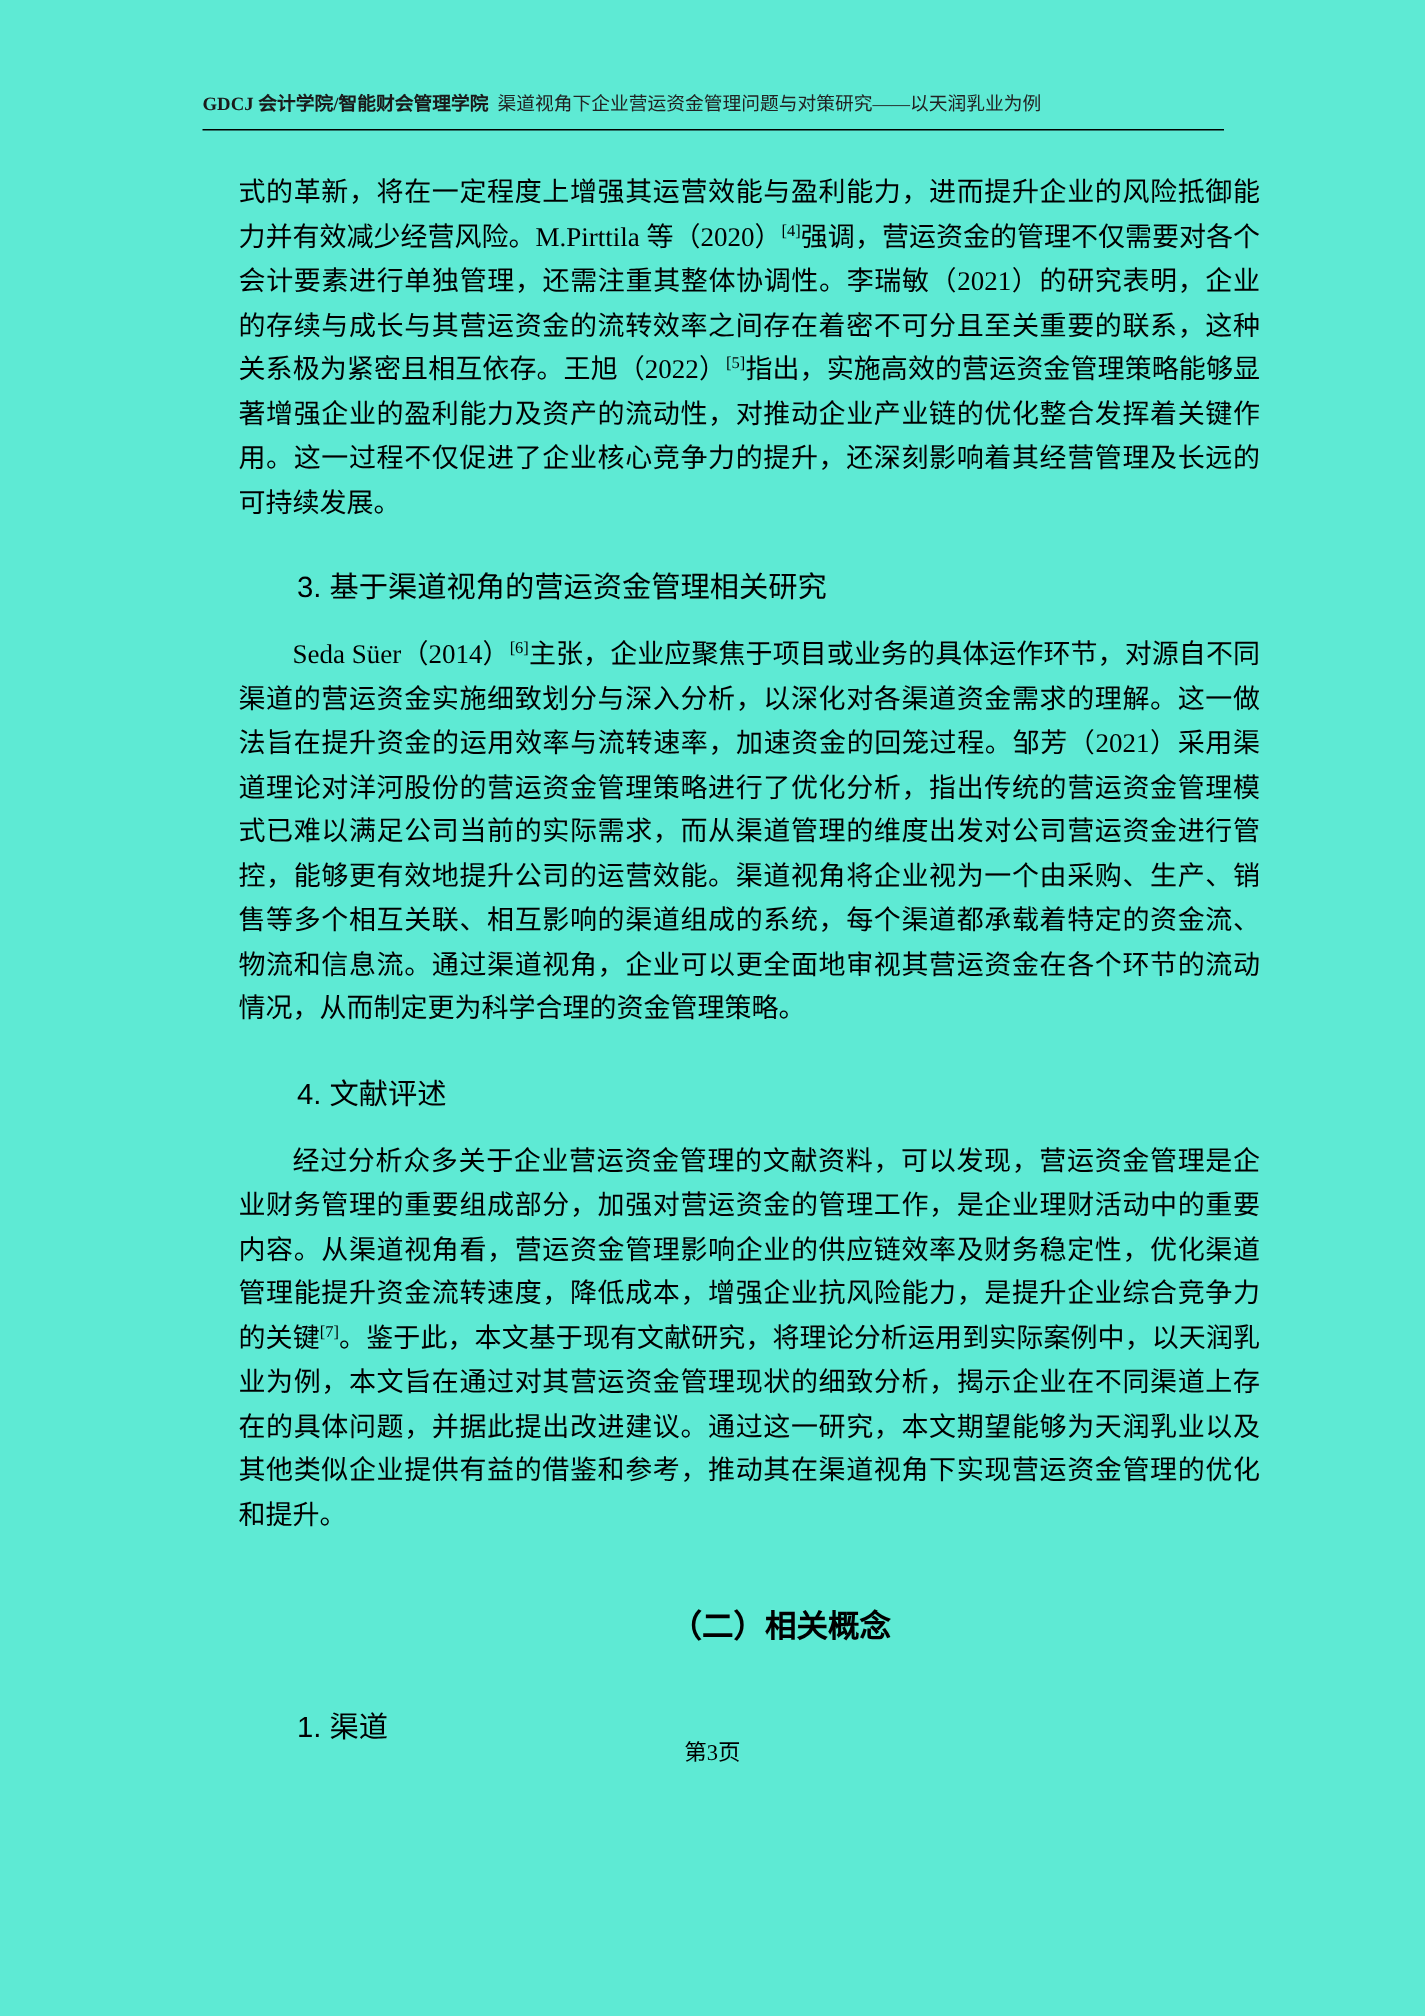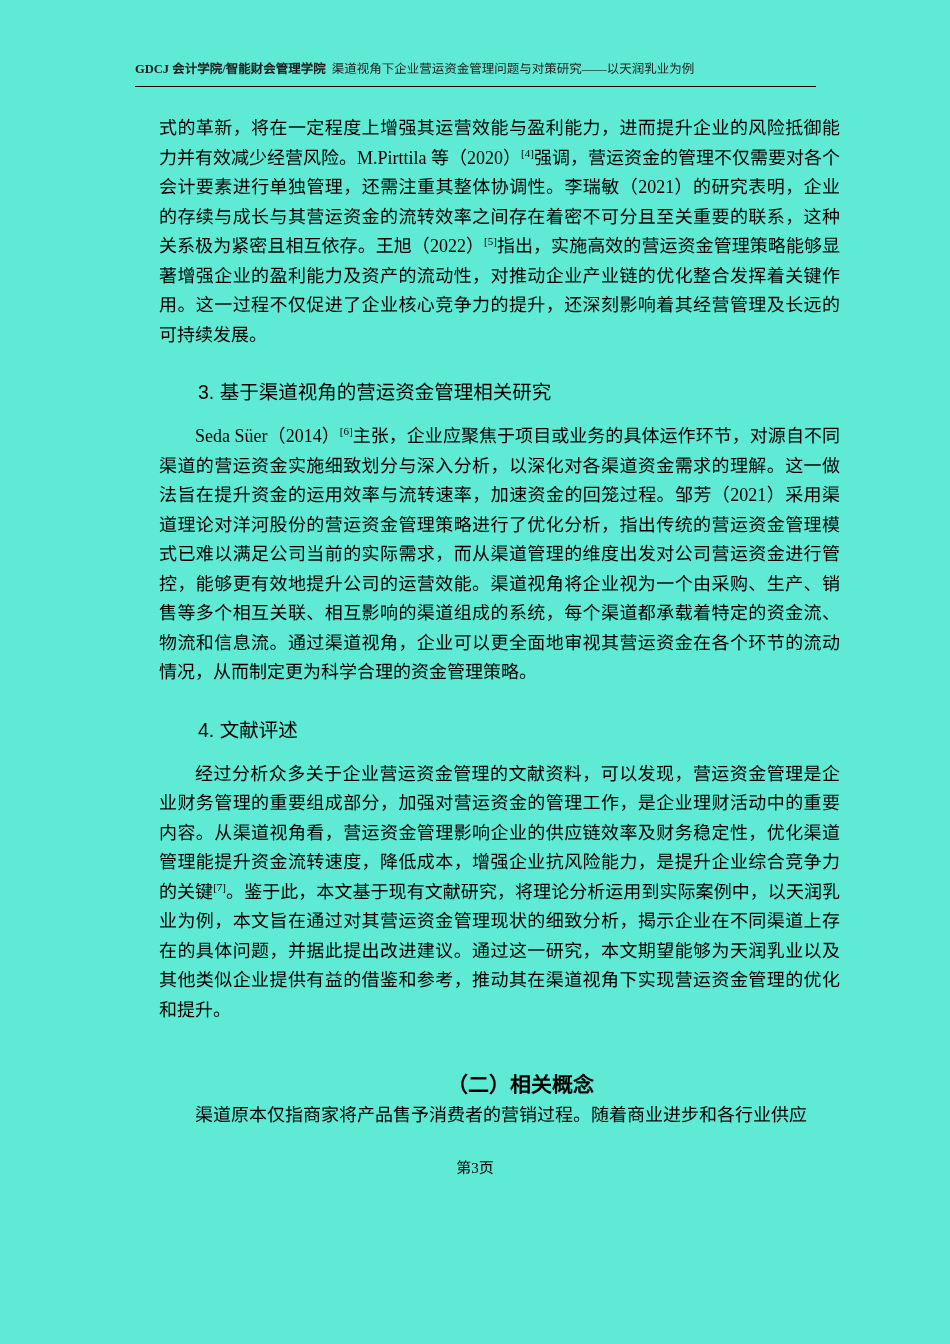--- a/index.html
+++ b/index.html
@@ -95,22 +95,22 @@
     <h3 class="sec-heading">3. 基于渠道视角的营运资金管理相关研究</h3>
 
     <p class="para"><span>Seda Süer（2014）</span><sup class="ref">[6]</sup><span>主张，企业应聚焦于项目或业务的具体运作环节，对源自不同渠道的营运资金实施细致划分与深入分析，以深化对各渠道资金需求的理解。这一做法旨在提升资金的运用效率与流转速率，加速资金的回笼过程。邹芳（2021）采用渠道理论对洋河股份的营运资金管理策略进行了优化分析，指出传统的营运资金管理模式已难以满足公司当前的实际需求，而从渠道管理的维度出发对公司营运资金进行管控，能够更有效地提升公司的运营效能。渠道视角将企业视为一个由采购、生产、销售等多个相互关联、相互影响的渠道组成的系统，每个渠道都承载着特定的资金流、物流和信息流。通过渠道视角，企业可以更全面地审视其营运资金在各个环节的流动情况，从而制定更为科学合理的资金管理策略。</span></p>
 
     <h3 class="sec-heading">4. 文献评述</h3>
 
     <p class="para"><span>经过分析众多关于企业营运资金管理的文献资料，可以发现，营运资金管理是企业财务管理的重要组成部分，加强对营运资金的管理工作，是企业理财活动中的重要内容。从渠道视角看，营运资金管理影响企业的供应链效率及财务稳定性，优化渠道管理能提升资金流转速度，降低成本，增强企业抗风险能力，是提升企业综合竞争力的关键</span><sup class="ref">[7]</sup><span>。鉴于此，本文基于现有文献研究，将理论分析运用到实际案例中，以天润乳业为例，本文旨在通过对其营运资金管理现状的细致分析，揭示企业在不同渠道上存在的具体问题，并据此提出改进建议。通过这一研究，本文期望能够为天润乳业以及其他类似企业提供有益的借鉴和参考，推动其在渠道视角下实现营运资金管理的优化和提升。</span></p>
 
     <h2 class="chapter-heading">（二）相关概念</h2>
 
+    <h3 class="sec-heading sub-heading">1. 渠道</h3>
 
-    <p class="para">渠道原本仅指商家将产品售予消费者的营销过程。随着商业进步和各行业供应</p>
 
   </div>
 
   <div class="doc-footer">
     <span>第3页</span>
   </div>
 
 </div>
 
 </body></html>

